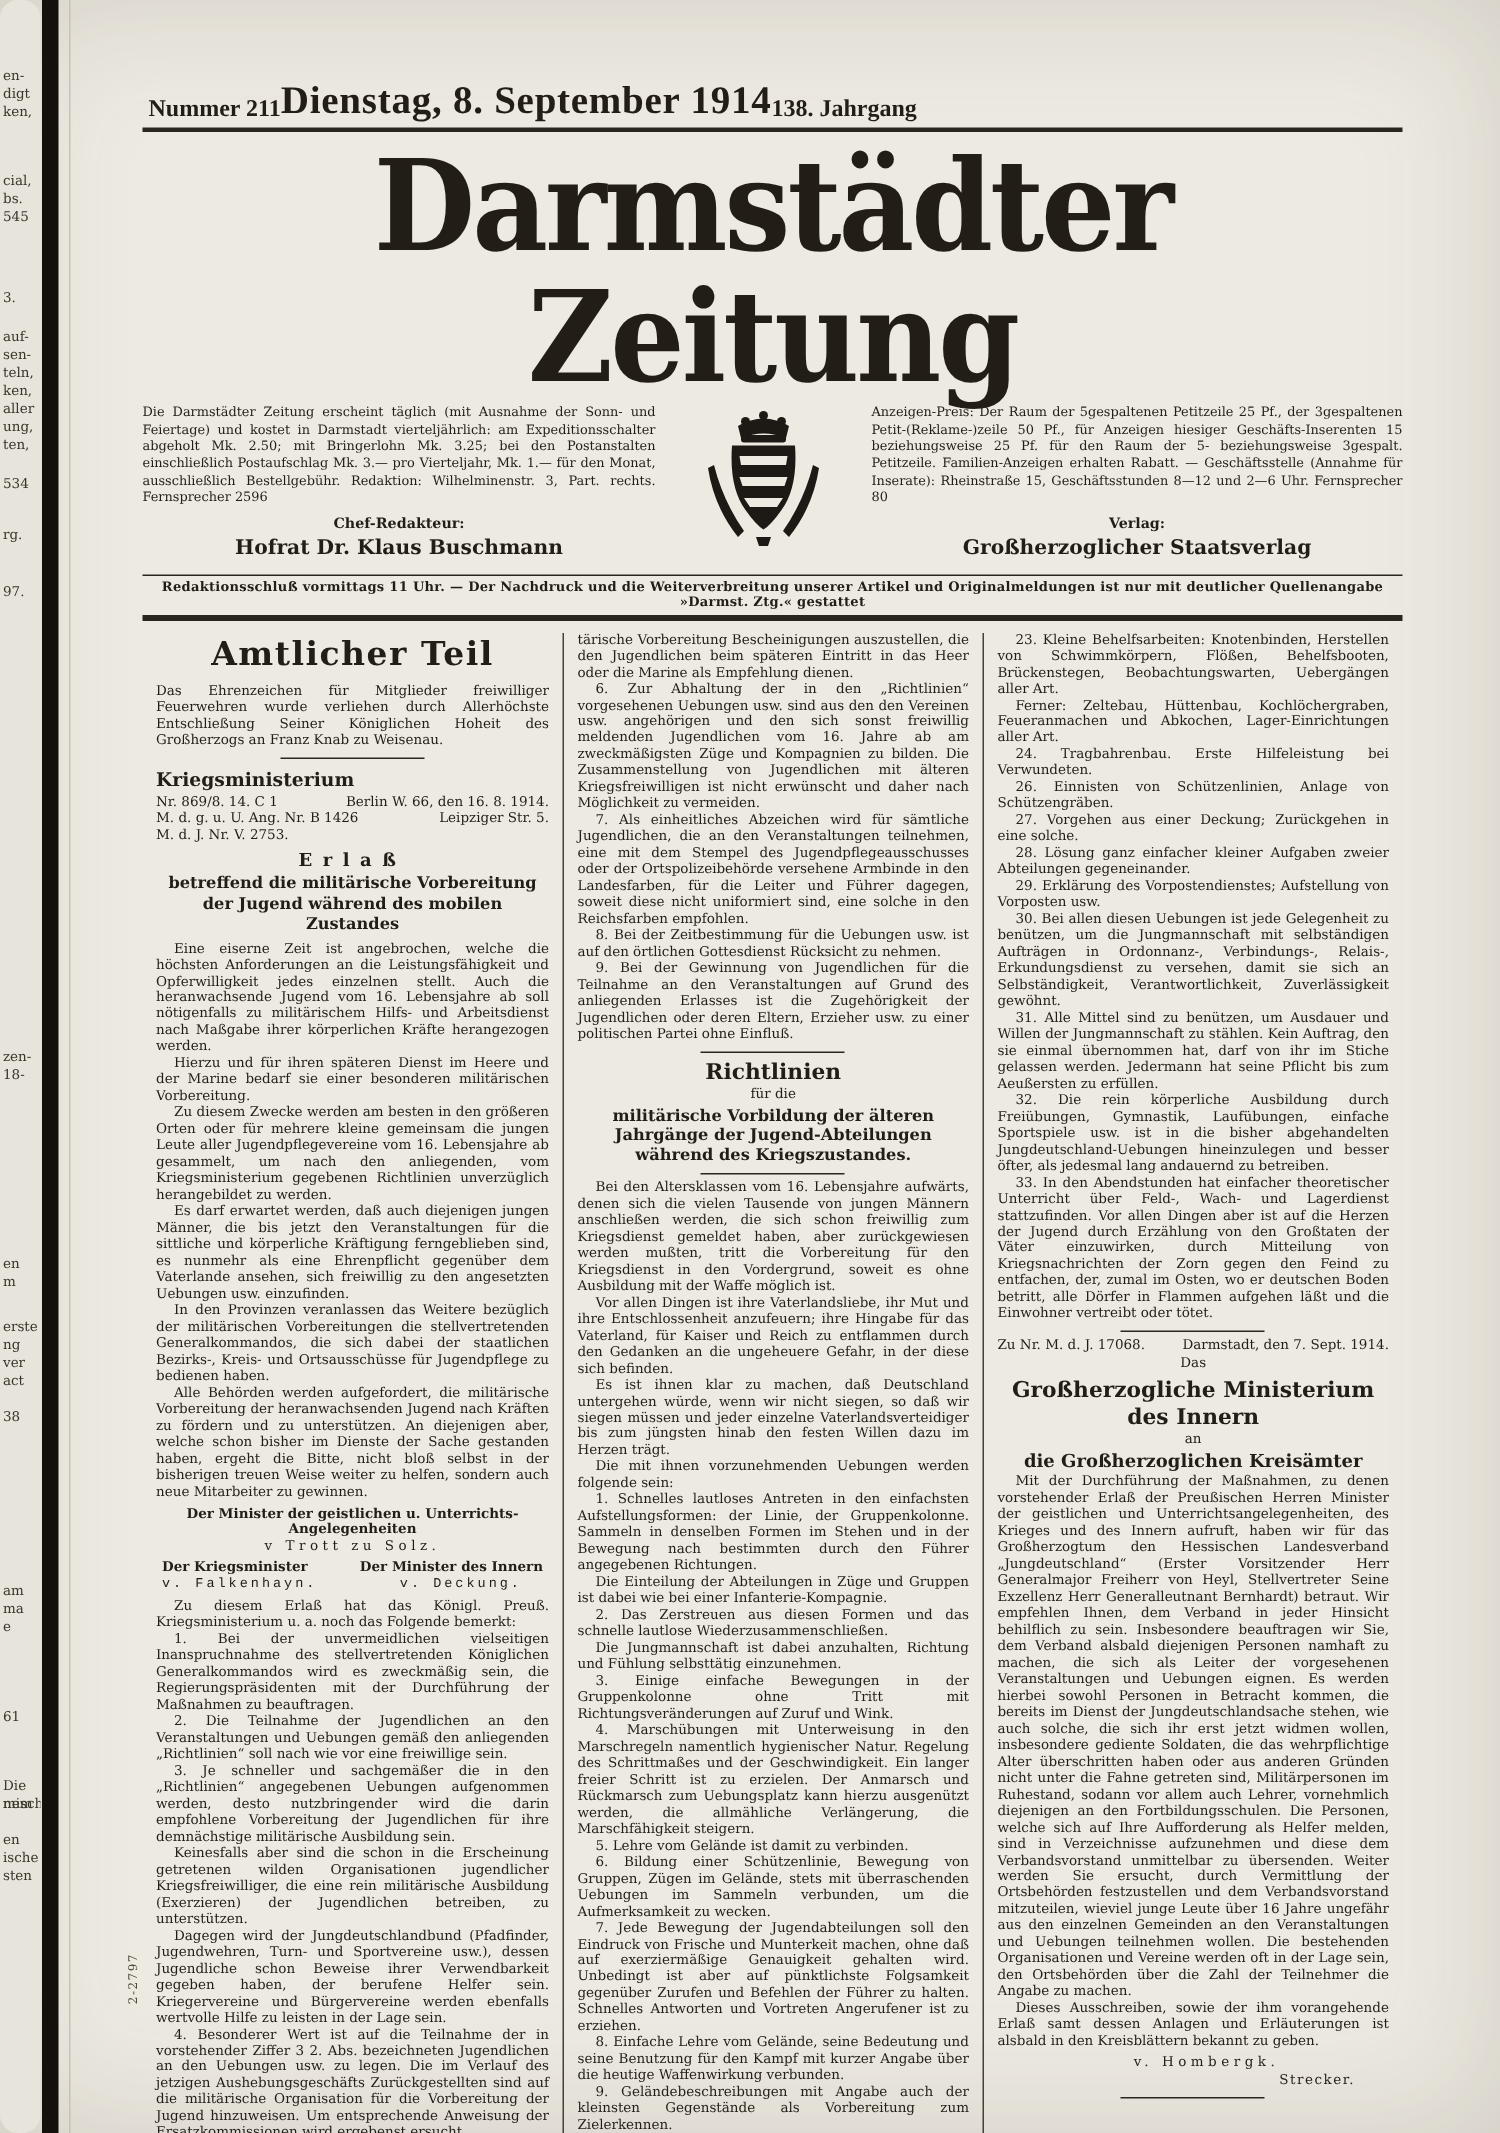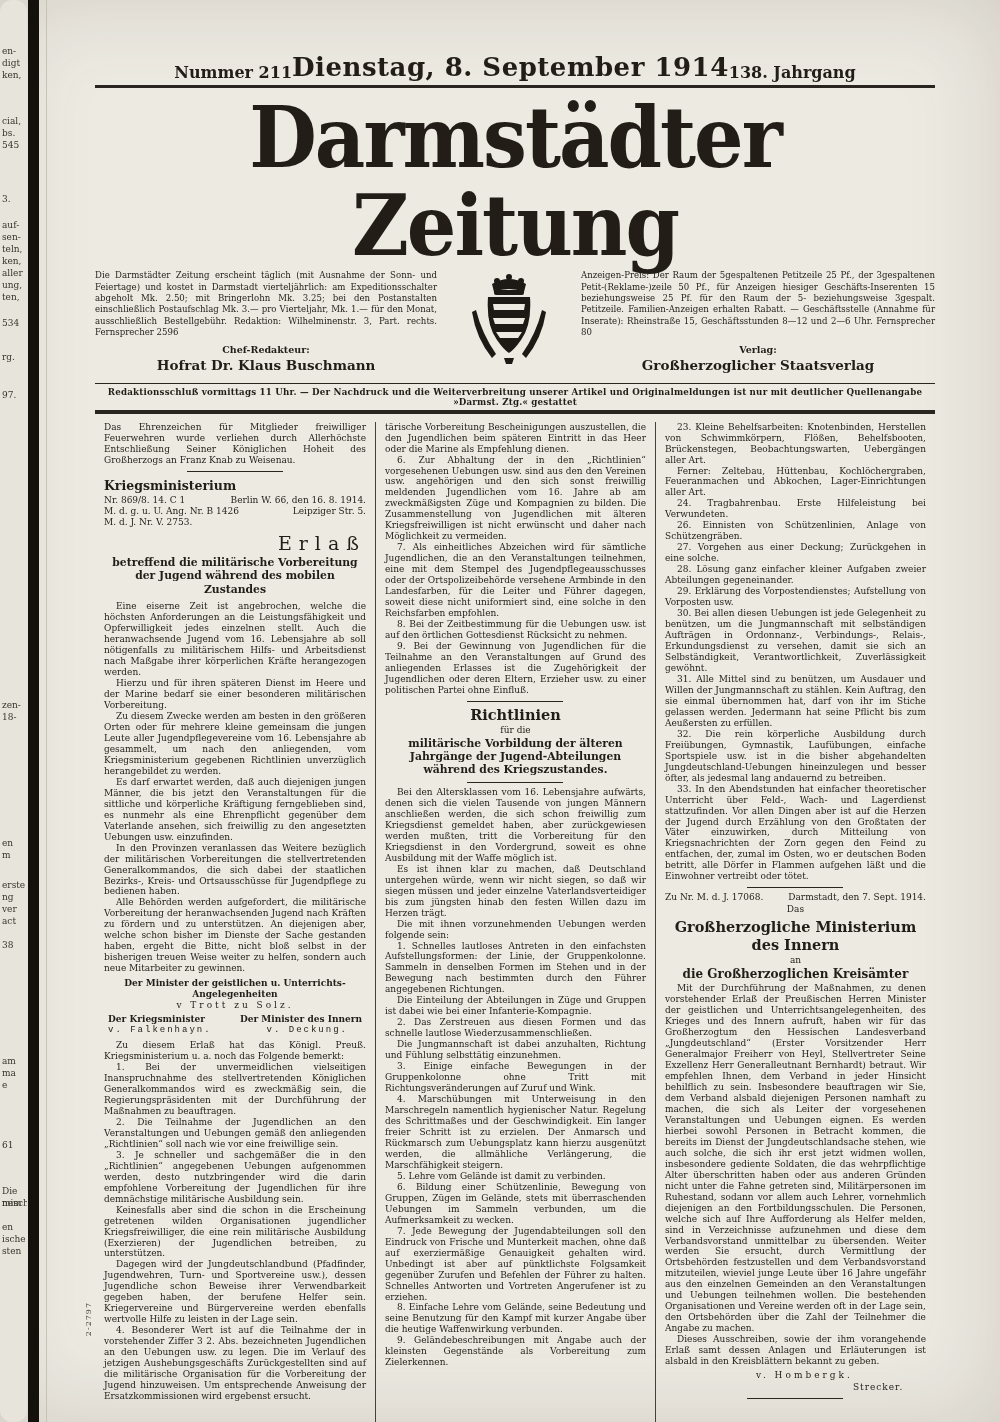--- a/index.html
+++ b/index.html
@@ -14,21 +14,21 @@
   
   .gutter{position:absolute; left:0; top:0; width:27px; height:100%;
           background:#e7e4db; overflow:hidden;border-radius:12px;}
   .frag{position:absolute; left:2px; font-size:9px; color:#3a352c; white-space:nowrap;}
   .bindbar{position:absolute; left:28px; top:0; width:11px; height:100%; background:var(--bar);}
   .foldline{position:absolute; left:46px; top:0; width:1px; height:100%; background:#c6c2b6;}
   .printer-mark{position:absolute; left:84px; top:1302px; font-size:8px; color:#4c473c;
                 writing-mode:vertical-rl; transform:rotate(180deg); letter-spacing:1px;}
   
   .content{position:absolute; left:95px; top:52px; width:840px;}
-  .topline{display:flex; align-items:flex-end; justify-content:center; padding:0 4px;}
+  .topline{display:flex; align-items:flex-end; justify-content:flex-start; padding:0 4px;font-family:Liberation Serif, serif;}
   .issue-no,.volume{font-size:16px; font-weight:bold;}
   .date-line{font-size:26px; font-weight:bold; letter-spacing:.5px;}
   .rule-heavy{border:0; border-top:3px solid var(--rule); margin-top:3px;}
   .masthead{text-align:center; font-size:78px; font-weight:bold; letter-spacing:-2px;
             line-height:1.04; margin:6px 0 10px; transform:scaleY(1.08); transform-origin:top;}
   .imprint{display:flex; gap:24px; margin-top:14px;}
   .imprint-col{font-size:8.6px; line-height:1.32; text-align:justify;}
   .imprint-left{flex:0 0 342px;}
   .imprint-right{flex:1;}
   .crest-box{flex:0 0 96px; display:flex; justify-content:center; align-items:flex-start;}
@@ -42,21 +42,21 @@
   .col{width:33.333%; padding:0 9px; font-size:9px; line-height:1.22; overflow:hidden;}
   .col + .col{border-left:1px solid #45403a;}
   .blk{margin:0;}
   .para{text-align:justify; text-indent:12px;}
   .para-flush{text-align:justify;}
   .h-section{font-size:22px; font-weight:bold; text-align:center; margin:1px 0 7px; letter-spacing:1px;}
   .h-center{font-size:14.5px; font-weight:bold; text-align:center; margin:3px 0 1px;}
   .h-center2{font-size:12px; font-weight:bold; text-align:center; margin:1px 0 2px;}
   .h-sub{font-size:10.8px; font-weight:bold; text-align:center; line-height:1.25; margin:1px 0 5px;}
   .h-left{font-size:12.5px; font-weight:bold; margin:6px 0 2px;}
-  .h-sp{font-size:19px; font-weight:normal; text-align:right; letter-spacing:7px; margin:4px 0 1px;}
+  .h-sp{font-size:12px; font-weight:bold; text-align:center; letter-spacing:7px; margin:4px 0 1px;}
   .center-small{text-align:center; margin:1px 0;}
   .meta{display:flex; justify-content:space-between; gap:6px;}
   .sig-center-bold{text-align:center; font-weight:bold; margin-top:4px;}
   .sig-center{text-align:center; letter-spacing:3px; margin-bottom:3px;}
   .sig-row-bold{display:flex; justify-content:space-between; font-weight:bold; margin-top:3px; padding:0 4px;}
   .sig-row{display:flex; justify-content:space-between; letter-spacing:2px; margin-bottom:4px; padding:0 18px 0 4px;font-family:Liberation Mono, monospace;}
   .sig-split{display:flex; margin:3px 0 2px;}
   .sig-split span:first-child{flex:1; text-align:right; letter-spacing:3px;}
   .sig-split span:last-child{flex:0 0 28%; padding-top:12px; letter-spacing:1px;}
   .rule-short{border:0; border-top:1.5px solid var(--rule); width:96px; margin:5px auto 4px;}
@@ -154,20 +154,21 @@
         <div class="publisher-name">Großherzoglicher Staatsverlag</div>
       </div>
     </div>
 
     <hr class="rule-thin">
     <div class="notice">Redaktionsschluß vormittags 11 Uhr. — Der Nachdruck und die Weiterverbreitung unserer Artikel und Originalmeldungen ist nur mit deutlicher Quellenangabe »Darmst. Ztg.« gestattet</div>
     <hr class="rule-double">
 
     <div class="cols">
       <div class="col">
+          <div class="blk h-section">Amtlicher Teil</div>
           <div class="blk para-flush">Das Ehrenzeichen für Mitglieder freiwilliger Feuerwehren wurde verliehen durch Allerhöchste Entschließung Seiner Königlichen Hoheit des Großherzogs an Franz Knab zu Weisenau.</div>
           <hr class="blk rule-short">
           <div class="blk h-left">Kriegsministerium</div>
           <div class="blk meta">
             <span>Nr. 869/8. 14. C 1</span>
             <span>Berlin W. 66, den 16. 8. 1914.</span>
           </div>
           <div class="blk meta">
             <span>M. d. g. u. U. Ang. Nr. B 1426</span>
             <span>Leipziger Str. 5.</span>
@@ -207,20 +208,21 @@
           <div class="blk para">6. Zur Abhaltung der in den „Richtlinien“ vorgesehenen Uebungen usw. sind aus den den Vereinen usw. angehörigen und den sich sonst freiwillig meldenden Jugendlichen vom 16. Jahre ab am zweckmäßigsten Züge und Kompagnien zu bilden. Die Zusammenstellung von Jugendlichen mit älteren Kriegsfreiwilligen ist nicht erwünscht und daher nach Möglichkeit zu vermeiden.</div>
           <div class="blk para">7. Als einheitliches Abzeichen wird für sämtliche Jugendlichen, die an den Veranstaltungen teilnehmen, eine mit dem Stempel des Jugendpflegeausschusses oder der Ortspolizeibehörde versehene Armbinde in den Landesfarben, für die Leiter und Führer dagegen, soweit diese nicht uniformiert sind, eine solche in den Reichsfarben empfohlen.</div>
           <div class="blk para">8. Bei der Zeitbestimmung für die Uebungen usw. ist auf den örtlichen Gottesdienst Rücksicht zu nehmen.</div>
           <div class="blk para">9. Bei der Gewinnung von Jugendlichen für die Teilnahme an den Veranstaltungen auf Grund des anliegenden Erlasses ist die Zugehörigkeit der Jugendlichen oder deren Eltern, Erzieher usw. zu einer politischen Partei ohne Einfluß.</div>
           <hr class="blk rule-short">
           <div class="blk h-center">Richtlinien</div>
           <div class="blk center-small">für die</div>
           <div class="blk h-sub">militärische Vorbildung der älteren Jahrgänge der Jugend-Abteilungen während des Kriegszustandes.</div>
           <hr class="blk rule-short">
           <div class="blk para">Bei den Altersklassen vom 16. Lebensjahre aufwärts, denen sich die vielen Tausende von jungen Männern anschließen werden, die sich schon freiwillig zum Kriegsdienst gemeldet haben, aber zurückgewiesen werden mußten, tritt die Vorbereitung für den Kriegsdienst in den Vordergrund, soweit es ohne Ausbildung mit der Waffe möglich ist.</div>
+          <div class="blk para">Vor allen Dingen ist ihre Vaterlandsliebe, ihr Mut und ihre Entschlossenheit anzufeuern; ihre Hingabe für das Vaterland, für Kaiser und Reich zu entflammen durch den Gedanken an die ungeheuere Gefahr, in der diese sich befinden.</div>
           <div class="blk para">Es ist ihnen klar zu machen, daß Deutschland untergehen würde, wenn wir nicht siegen, so daß wir siegen müssen und jeder einzelne Vaterlandsverteidiger bis zum jüngsten hinab den festen Willen dazu im Herzen trägt.</div>
           <div class="blk para">Die mit ihnen vorzunehmenden Uebungen werden folgende sein:</div>
           <div class="blk para">1. Schnelles lautloses Antreten in den einfachsten Aufstellungsformen: der Linie, der Gruppenkolonne. Sammeln in denselben Formen im Stehen und in der Bewegung nach bestimmten durch den Führer angegebenen Richtungen.</div>
           <div class="blk para">Die Einteilung der Abteilungen in Züge und Gruppen ist dabei wie bei einer Infanterie-Kompagnie.</div>
           <div class="blk para">2. Das Zerstreuen aus diesen Formen und das schnelle lautlose Wiederzusammenschließen.</div>
           <div class="blk para">Die Jungmannschaft ist dabei anzuhalten, Richtung und Fühlung selbsttätig einzunehmen.</div>
           <div class="blk para">3. Einige einfache Bewegungen in der Gruppenkolonne ohne Tritt mit Richtungsveränderungen auf Zuruf und Wink.</div>
           <div class="blk para">4. Marschübungen mit Unterweisung in den Marschregeln namentlich hygienischer Natur. Regelung des Schrittmaßes und der Geschwindigkeit. Ein langer freier Schritt ist zu erzielen. Der Anmarsch und Rückmarsch zum Uebungsplatz kann hierzu ausgenützt werden, die allmähliche Verlängerung, die Marschfähigkeit steigern.</div>
           <div class="blk para">5. Lehre vom Gelände ist damit zu verbinden.</div>
           <div class="blk para">6. Bildung einer Schützenlinie, Bewegung von Gruppen, Zügen im Gelände, stets mit überraschenden Uebungen im Sammeln verbunden, um die Aufmerksamkeit zu wecken.</div>

